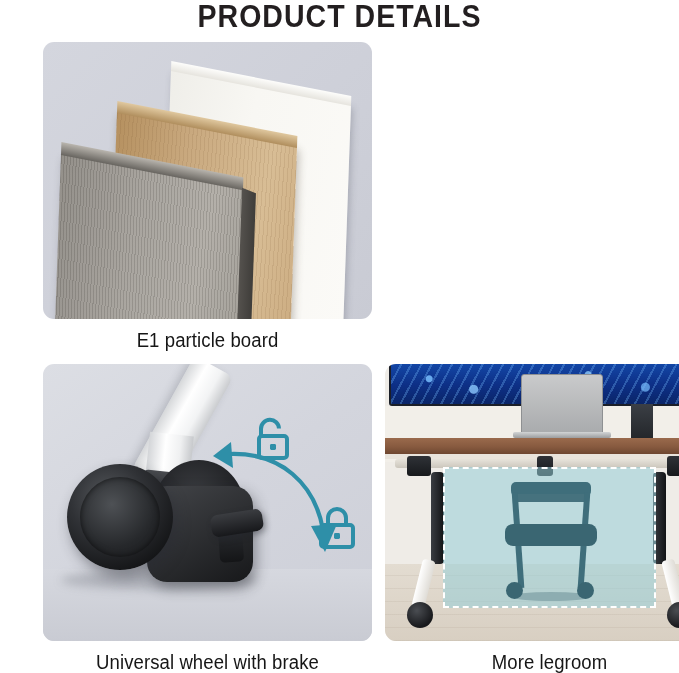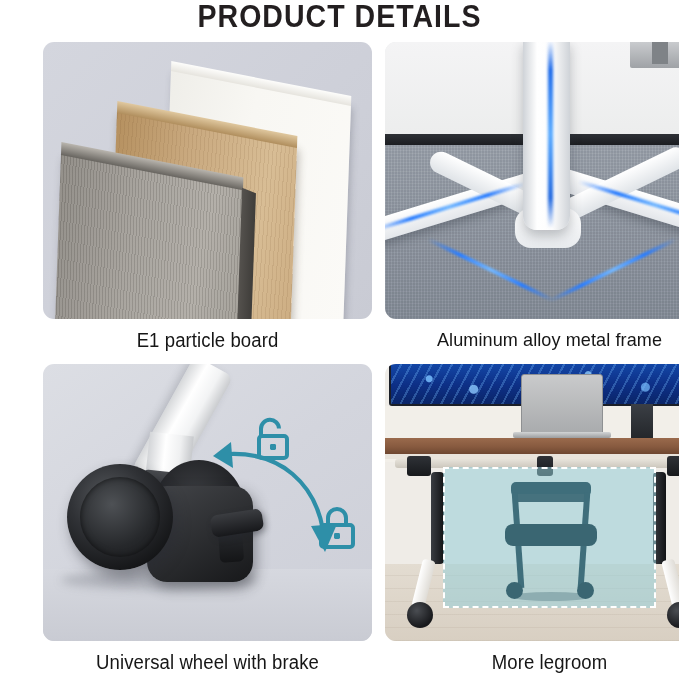--- a/index.html
+++ b/index.html
@@ -210,42 +210,20 @@
             <div class="bt-edge"></div>
           </div>
         <div class="board bg">
           <div class="bg-edge"></div>
           <div class="bg-side"></div>
         </div>
       </div>
       <div class="cap">E1 particle board</div>
     </div>
 
-    <div class="cell c2">
-      <div class="panel p2">
-        <div class="wall">
-          <div class="wall-obj"></div>
-          <div class="wall-obj2"></div>
-        </div>
-        <div class="skirt"></div>
-        <div class="floor"></div>
-        <div class="leg l-left"></div>
-        <div class="leg l-right"></div>
-        <div class="legf-l"></div>
-        <div class="legf-r"></div>
-        <div class="glow g1"></div>
-        <div class="glow g2"></div>
-        <div class="glow g3"></div>
-        <div class="glow g4"></div>
-        <div class="hub"></div>
-        <div class="post"></div>
-        <div class="post-glow"></div>
-      </div>
-      <div class="cap tight">Aluminum alloy metal frame</div>
-    </div>
 
     <div class="cell c3">
       <div class="panel p3">
         <div class="p3floor"></div>
         <div class="arm"></div>
         <div class="arm2"></div>
         <div class="shadow3"></div>
         <div class="stem"></div>
         <div class="wheel2"></div>
         <div class="cbody"></div>

